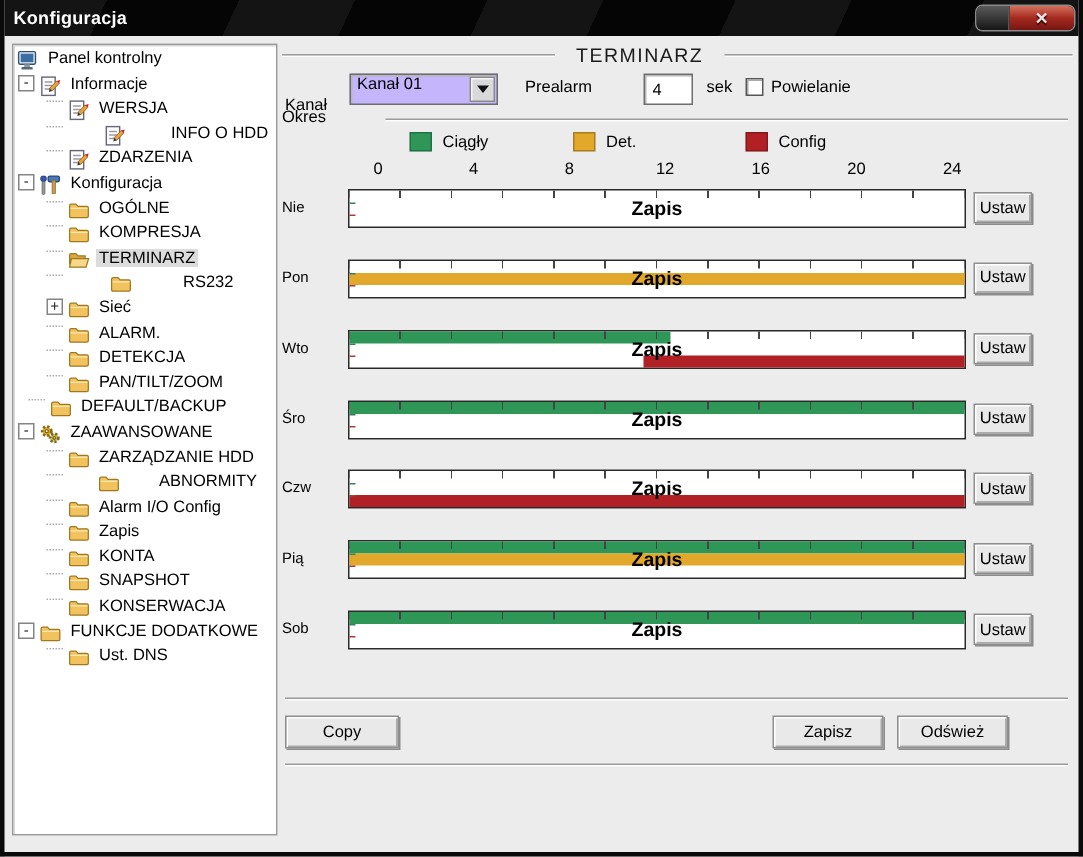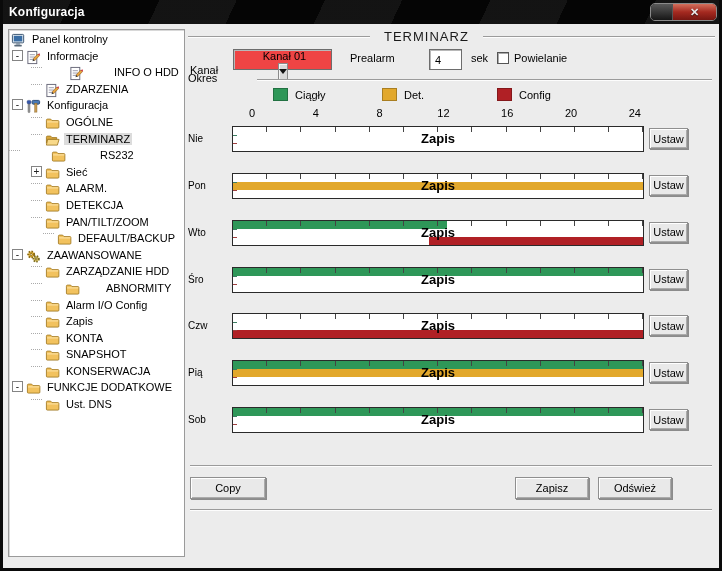--- a/index.html
+++ b/index.html
@@ -53,22 +53,22 @@
   
   .panel-header { position:absolute; left:185px; top:6px; width:527px; height:13px; display:flex; align-items:center; }
   .panel-header .line { height:1px; background:#9b9b9b; box-shadow:0 1px 0 #fdfdfd; }
   .panel-header .l1 { flex:0 0 182px; }
   .panel-header .l2 { flex:1; }
   .panel-title { font-size:13px; letter-spacing:1px; color:#1a1a1a; margin:0 14px; }
   
   .lbl { position:absolute; font-size:11px; }
   .combo {
     position:absolute; left:230px; top:25px; width:99px; height:21px;
-    background:#ef4444; border:1px solid #6d6d6d; box-shadow:inset 1px 1px 0 #b8b8b8;
-    display:flex; align-items:center;flex-direction:column;
+    background:#c4b5fd; border:1px solid #6d6d6d; box-shadow:inset 1px 1px 0 #b8b8b8;
+    display:flex; align-items:flex-start;
   }
   .combo-text { flex:1; padding-left:4px; font-size:11px; }
   .combo-btn {
     flex:0 0 17px; height:17px; margin:1px; background:#d9d9d9;
     border:1px solid #8a8a8a; box-shadow:inset 1px 1px 0 #f5f5f5;
     display:flex; align-items:center; justify-content:center;
   }
   .combo-arrow { width:0; height:0; border-left:4px solid transparent; border-right:4px solid transparent; border-top:5px solid #111; }
   .num-input {
     position:absolute; left:426px; top:25px; width:33px; height:21px;
@@ -151,48 +151,63 @@
               <line x1="4" y1="5" x2="9.5" y2="5" stroke="#99a"></line>
               <line x1="4" y1="7.5" x2="9.5" y2="7.5" stroke="#99a"></line>
               <line x1="4" y1="10" x2="8" y2="10" stroke="#99a"></line>
               <path d="M7.5 9.5 L12.6 4.2 L14.4 6 L9.3 11.3 Z" fill="#e8a33d" stroke="#8a5a1a" stroke-width="0.6"></path>
               <path d="M12.6 4.2 L14.4 6 L15 3.6 Z" fill="#c23"></path>
               <path d="M7.5 9.5 L9.3 11.3 L7 12 Z" fill="#333"></path>
             </svg>
           </span>
     <span class="tree-label">Informacje</span>
   </div>
-        <div class="tree-row" style="padding-left: 22px; gap: 24px;">
+        <div class="tree-row" style="padding-left: 22px;">
     <span class="expander stub"></span>
     <span class="tree-icon">
             <svg viewBox="0 0 16 16" width="15" height="15">
               <rect x="2" y="1.5" width="9.5" height="13" fill="#fff" stroke="#667"></rect>
               <line x1="4" y1="5" x2="9.5" y2="5" stroke="#99a"></line>
               <line x1="4" y1="7.5" x2="9.5" y2="7.5" stroke="#99a"></line>
               <line x1="4" y1="10" x2="8" y2="10" stroke="#99a"></line>
               <path d="M7.5 9.5 L12.6 4.2 L14.4 6 L9.3 11.3 Z" fill="#e8a33d" stroke="#8a5a1a" stroke-width="0.6"></path>
               <path d="M12.6 4.2 L14.4 6 L15 3.6 Z" fill="#c23"></path>
               <path d="M7.5 9.5 L9.3 11.3 L7 12 Z" fill="#333"></path>
             </svg>
           </span>
-    <span class="tree-label">INFO O HDD</span>
-  </div>
-        <div class="tree-row" style="padding-left: 22px;">
+    <span class="tree-label">WERSJA</span>
+  </div>
+        <div class="tree-row" style="padding-left: 22px; gap: 24px;">
     <span class="expander stub"></span>
     <span class="tree-icon">
             <svg viewBox="0 0 16 16" width="15" height="15">
               <rect x="2" y="1.5" width="9.5" height="13" fill="#fff" stroke="#667"></rect>
               <line x1="4" y1="5" x2="9.5" y2="5" stroke="#99a"></line>
               <line x1="4" y1="7.5" x2="9.5" y2="7.5" stroke="#99a"></line>
               <line x1="4" y1="10" x2="8" y2="10" stroke="#99a"></line>
               <path d="M7.5 9.5 L12.6 4.2 L14.4 6 L9.3 11.3 Z" fill="#e8a33d" stroke="#8a5a1a" stroke-width="0.6"></path>
               <path d="M12.6 4.2 L14.4 6 L15 3.6 Z" fill="#c23"></path>
               <path d="M7.5 9.5 L9.3 11.3 L7 12 Z" fill="#333"></path>
             </svg>
           </span>
+    <span class="tree-label">INFO O HDD</span>
+  </div>
+        <div class="tree-row" style="padding-left: 22px;">
+    <span class="expander stub"></span>
+    <span class="tree-icon">
+            <svg viewBox="0 0 16 16" width="15" height="15">
+              <rect x="2" y="1.5" width="9.5" height="13" fill="#fff" stroke="#667"></rect>
+              <line x1="4" y1="5" x2="9.5" y2="5" stroke="#99a"></line>
+              <line x1="4" y1="7.5" x2="9.5" y2="7.5" stroke="#99a"></line>
+              <line x1="4" y1="10" x2="8" y2="10" stroke="#99a"></line>
+              <path d="M7.5 9.5 L12.6 4.2 L14.4 6 L9.3 11.3 Z" fill="#e8a33d" stroke="#8a5a1a" stroke-width="0.6"></path>
+              <path d="M12.6 4.2 L14.4 6 L15 3.6 Z" fill="#c23"></path>
+              <path d="M7.5 9.5 L9.3 11.3 L7 12 Z" fill="#333"></path>
+            </svg>
+          </span>
     <span class="tree-label">ZDARZENIA</span>
   </div>
         <div class="tree-row" style="padding-left: 3px;">
     <span class="expander">-</span>
     <span class="tree-icon">
             <svg viewBox="0 0 16 16" width="15" height="15">
               <rect x="6.5" y="1.5" width="8" height="4" rx="1.2" fill="#4a7ab5" stroke="#2a4a75"></rect>
               <rect x="9.3" y="4.5" width="2.4" height="9.5" fill="#c89a50" stroke="#8a6a30" stroke-width="0.5"></rect>
               <rect x="2.2" y="4.5" width="2" height="10" rx="0.8" fill="#999" stroke="#555" stroke-width="0.5"></rect>
               <rect x="1.2" y="1.5" width="4" height="3.6" rx="1.2" fill="#3355aa" stroke="#223a77" stroke-width="0.5"></rect>
@@ -207,27 +222,37 @@
               <path d="M1.5 4.5 Q1.5 3.3 2.6 3.3 L6 3.3 L7.5 4.9 L13.8 4.9 Q14.8 4.9 14.8 5.9 L14.8 11.9 Q14.8 12.9 13.8 12.9 L2.5 12.9 Q1.5 12.9 1.5 11.9 Z" fill="#f2c25e" stroke="#a07820" stroke-width="0.9"></path>
               <path d="M2.2 6.3 L14.2 6.3" stroke="#ffe9b0" stroke-width="1"></path>
             </svg>
           </span>
     <span class="tree-label">OGÓLNE</span>
   </div>
         <div class="tree-row" style="padding-left: 22px;">
     <span class="expander stub"></span>
     <span class="tree-icon">
             <svg viewBox="0 0 16 16" width="15" height="15">
+              <path d="M1.5 4.5 Q1.5 3.3 2.6 3.3 L6 3.3 L7.5 4.9 L13.8 4.9 Q14.8 4.9 14.8 5.9 L14.8 11.9 Q14.8 12.9 13.8 12.9 L2.5 12.9 Q1.5 12.9 1.5 11.9 Z" fill="#f2c25e" stroke="#a07820" stroke-width="0.9"></path>
+              <path d="M2.2 6.3 L14.2 6.3" stroke="#ffe9b0" stroke-width="1"></path>
+            </svg>
+          </span>
+    <span class="tree-label">KOMPRESJA</span>
+  </div>
+        <div class="tree-row" style="padding-left: 22px;">
+    <span class="expander stub"></span>
+    <span class="tree-icon">
+            <svg viewBox="0 0 16 16" width="15" height="15">
               <path d="M1.5 4.5 Q1.5 3.3 2.6 3.3 L6 3.3 L7.5 4.9 L12.5 4.9 L12.5 6.8 L2.8 6.8 L1.5 11 Z" fill="#d9a83e" stroke="#a07820" stroke-width="0.9"></path>
               <path d="M2.8 6.8 L15 6.8 L13.2 12.9 L1.5 12.9 Z" fill="#f8d98a" stroke="#a07820" stroke-width="0.9"></path>
             </svg>
           </span>
     <span class="tree-label selected">TERMINARZ</span>
   </div>
-        <div class="tree-row" style=" gap: 28px;">
+        <div class="tree-row" style="padding-left: 22px; gap: 28px;">
     <span class="expander stub"></span>
     <span class="tree-icon">
             <svg viewBox="0 0 16 16" width="15" height="15">
               <path d="M1.5 4.5 Q1.5 3.3 2.6 3.3 L6 3.3 L7.5 4.9 L13.8 4.9 Q14.8 4.9 14.8 5.9 L14.8 11.9 Q14.8 12.9 13.8 12.9 L2.5 12.9 Q1.5 12.9 1.5 11.9 Z" fill="#f2c25e" stroke="#a07820" stroke-width="0.9"></path>
               <path d="M2.2 6.3 L14.2 6.3" stroke="#ffe9b0" stroke-width="1"></path>
             </svg>
           </span>
     <span class="tree-label">RS232</span>
   </div>
         <div class="tree-row" style="padding-left: 22px;">
@@ -263,21 +288,21 @@
         <div class="tree-row" style="padding-left: 22px;">
     <span class="expander stub"></span>
     <span class="tree-icon">
             <svg viewBox="0 0 16 16" width="15" height="15">
               <path d="M1.5 4.5 Q1.5 3.3 2.6 3.3 L6 3.3 L7.5 4.9 L13.8 4.9 Q14.8 4.9 14.8 5.9 L14.8 11.9 Q14.8 12.9 13.8 12.9 L2.5 12.9 Q1.5 12.9 1.5 11.9 Z" fill="#f2c25e" stroke="#a07820" stroke-width="0.9"></path>
               <path d="M2.2 6.3 L14.2 6.3" stroke="#ffe9b0" stroke-width="1"></path>
             </svg>
           </span>
     <span class="tree-label">PAN/TILT/ZOOM</span>
   </div>
-        <div class="tree-row" style="padding-left: 34px;">
+        <div class="tree-row" style="padding-left: 10px;">
     <span class="expander stub"></span>
     <span class="tree-icon">
             <svg viewBox="0 0 16 16" width="15" height="15">
               <path d="M1.5 4.5 Q1.5 3.3 2.6 3.3 L6 3.3 L7.5 4.9 L13.8 4.9 Q14.8 4.9 14.8 5.9 L14.8 11.9 Q14.8 12.9 13.8 12.9 L2.5 12.9 Q1.5 12.9 1.5 11.9 Z" fill="#f2c25e" stroke="#a07820" stroke-width="0.9"></path>
               <path d="M2.2 6.3 L14.2 6.3" stroke="#ffe9b0" stroke-width="1"></path>
             </svg>
           </span>
     <span class="tree-label">DEFAULT/BACKUP</span>
   </div>
         <div class="tree-row" style="padding-left: 3px;">

